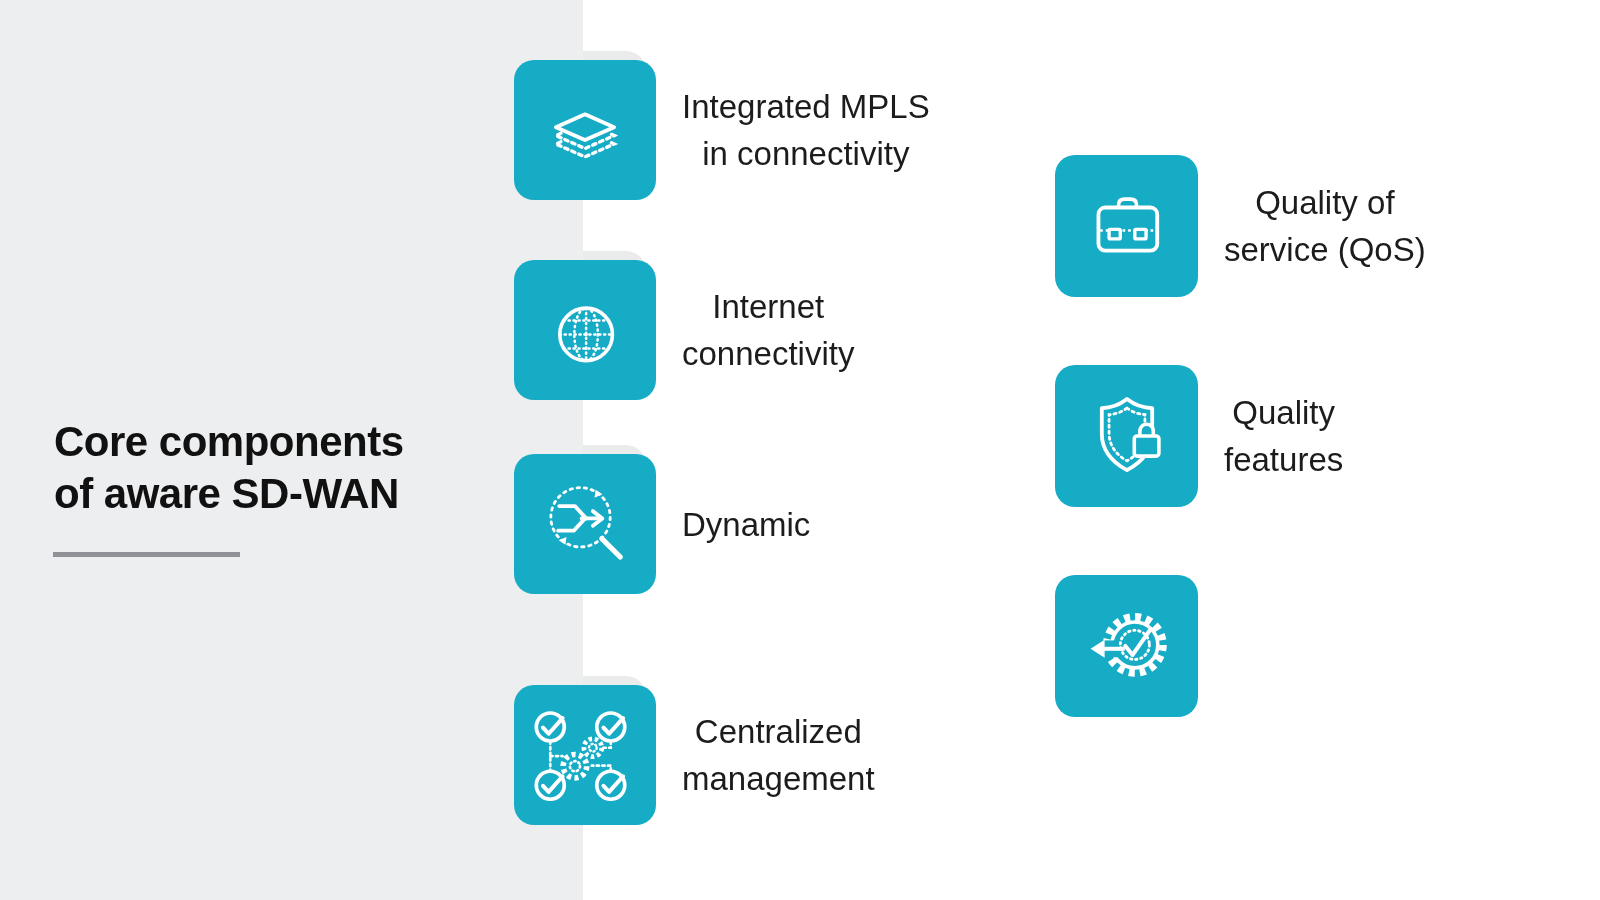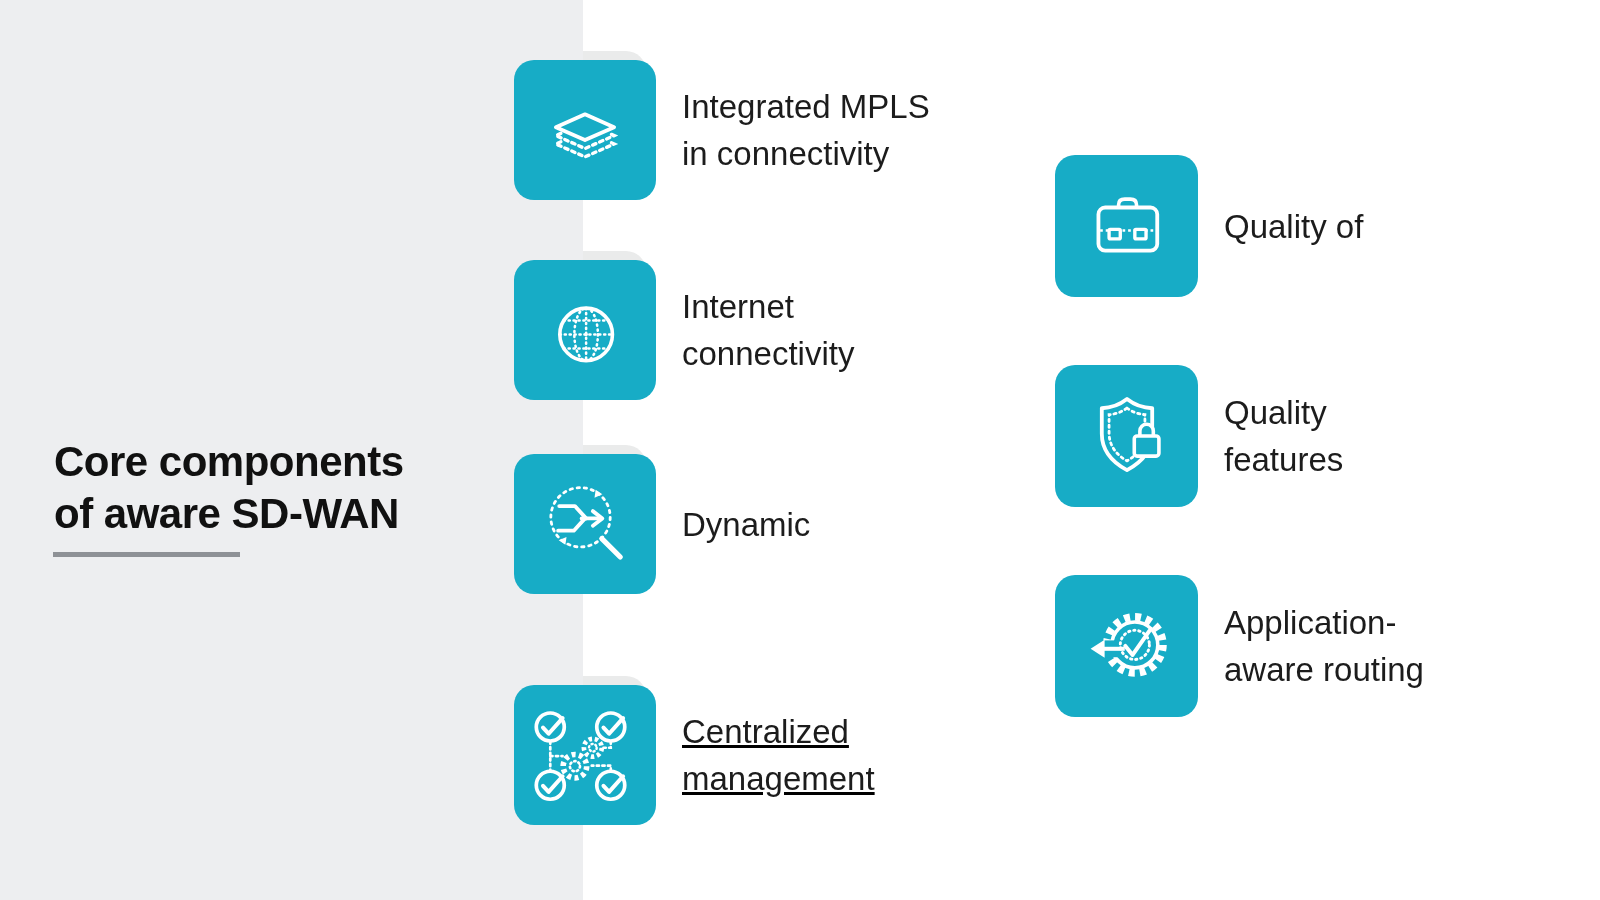--- a/index.html
+++ b/index.html
@@ -9,21 +9,21 @@
     font-family:"Liberation Sans","DejaVu Sans",sans-serif;
   }
   #canvas{position:absolute;inset:0;width:1600px;height:900px;}
 
   .left-panel{
     position:absolute;left:0;top:0;width:583px;height:900px;
     background:var(--panel,#edeef0);
   }
 
   .title{
-    position:absolute;left:54px;top:436px;
+    position:absolute;left:54px;top:416px;
     font-size:42px;line-height:52px;font-weight:bold;
     color:var(--title_text,#111);letter-spacing:-0.5px;
   }
   .title span{display:block;}
   .title-rule{
     position:absolute;left:53px;top:552px;width:187px;height:5px;
     background:var(--underline,#8e9196);
   }
 
   .item{position:absolute;display:flex;align-items:center;gap:26px;}
@@ -39,27 +39,27 @@
     content:"";position:absolute;left:-10px;top:-9px;
     width:100%;height:100%;border-radius:20px;
     background:var(--shadow,rgba(50,55,60,.10));z-index:-1;
   }
   .tile svg{width:112px;height:112px;display:block;}
 
   .label{
     font-size:33px;line-height:47px;color:var(--label_text,#1c1c1c);
     white-space:nowrap;
   }
-  .label span{display:block;}
+  .label span{display:block;text-align:center;}
 
   
   .pos-l1{left:514px;top:60px;}
   .pos-l2{left:514px;top:260px;}
   .pos-l3{left:514px;top:454px;}
-  .pos-l4{left:514px;top:685px;text-decoration:underline;}
+  .pos-l4{left:514px;top:685px;}
   .pos-r1{left:1055px;top:155px;}
   .pos-r2{left:1055px;top:365px;}
   .pos-r3{left:1055px;top:575px;}
 
   svg *{vector-effect:none;}
 </style>
 </head>
 <body>
 
 <div id="canvas">
@@ -164,20 +164,21 @@
       <svg viewBox="0 0 100 100" fill="none" stroke="currentColor">
         <path d="M42.5,33.5 V31 C42.5,27.5 44.5,26 48,26 H53 C56.5,26 58.5,27.5 58.5,31 V33.5" stroke-width="3.2"></path>
         <rect x="24.5" y="33.5" width="52.5" height="38.5" rx="6" stroke-width="3.4"></rect>
         <path d="M26,54 H76" stroke-width="2.4" stroke-dasharray="2.4 2.6"></path>
         <rect x="34" y="53" width="10" height="8.5" rx="1" stroke-width="3" style="fill:var(--tile)"></rect>
         <rect x="57" y="53" width="10" height="8.5" rx="1" stroke-width="3" style="fill:var(--tile)"></rect>
       </svg>
     </div>
     <div class="label">
       <span>Quality of</span>
+      <span>service (QoS)</span>
     </div>
   </div>
 
   <div class="item right pos-r2">
     <div class="tile">
       <svg viewBox="0 0 100 100" fill="none" stroke="currentColor">
         <path d="M50,17 C57,22.5 65,25 72.5,25.2 L72.5,48 C72.5,62.5 63,73.5 50,80.5 C37,73.5 27.5,62.5 27.5,48 L27.5,25.2 C35,25 43,22.5 50,17 Z" stroke-width="3.4" stroke-linejoin="round"></path>
         <path d="M50,25 C55,28.8 61,30.7 66,30.9 L66,47.5 C66,58.6 59.4,66.9 50,72.2 C40.6,66.9 34,58.6 34,47.5 L34,30.9 C39,30.7 45,28.8 50,25 Z" stroke-width="2.5" stroke-dasharray="2 3.3" stroke-linecap="round"></path>
         <path d="M61.5,51 V45.5 A6,6 0 0 1 73.5,45.5 V51" stroke-width="3.2" style="fill:var(--tile)"></path>
         <rect x="56.5" y="50" width="22" height="18" rx="2.5" stroke-width="3.2" style="fill:var(--tile)"></rect>
@@ -194,19 +195,15 @@
       <svg viewBox="0 0 100 100" fill="none" stroke="currentColor">
         <circle cx="57" cy="49" r="25" stroke-width="7" stroke-dasharray="5.3 4.52"></circle>
         <circle cx="57" cy="49" r="20.5" stroke-width="3.2"></circle>
         <rect x="23" y="45" width="20" height="15" fill="var(--tile)" stroke="none" style="fill:var(--tile)"></rect>
         <circle cx="57" cy="49" r="13" stroke-width="2.6" stroke-dasharray="1.2 3.4" stroke-linecap="round"></circle>
         <path d="M48.5,50 L55,58 L70,36.5" stroke-width="3.6" stroke-linecap="round" stroke-linejoin="round"></path>
         <path d="M48,52.5 H27" stroke-width="3.6"></path>
         <polygon points="17.5,52.5 30,44.5 30,60.5" fill="currentColor" stroke="none"></polygon>
       </svg>
     </div>
-    <div class="label">
-      <span>Application-</span>
-      <span>aware routing</span>
-    </div>
   </div>
 
 </div>
 
 </body></html>

